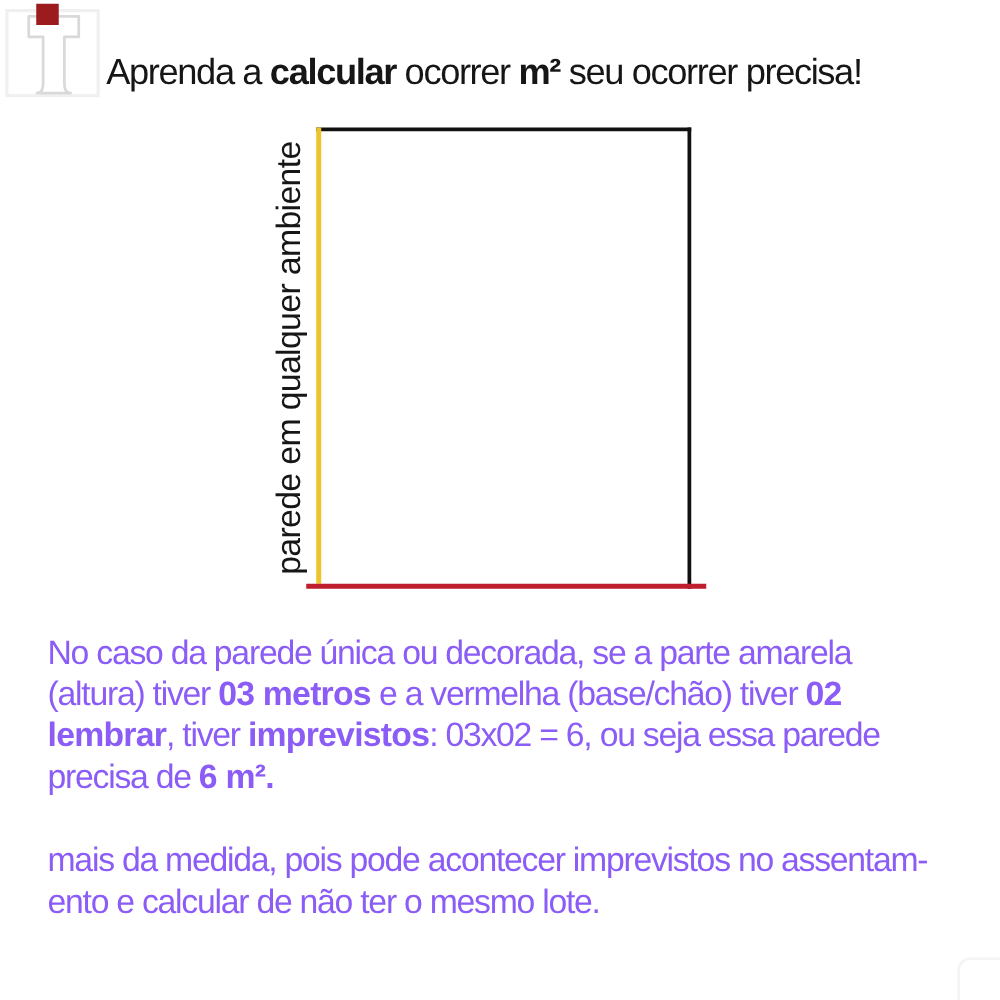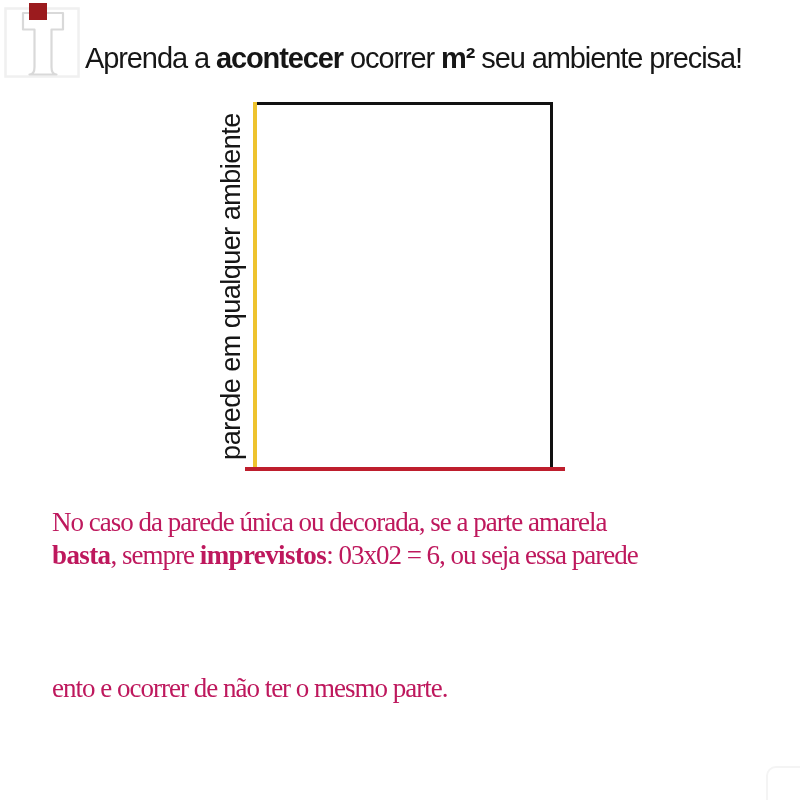--- a/index.html
+++ b/index.html
@@ -49,24 +49,23 @@
   .wall-label {
     position: absolute; left: 214px; top: 471px;
     width: 369px; line-height: 34px;
     font-size: 27px; letter-spacing: -0.5px; text-align: center;
     transform: rotate(-90deg); transform-origin: 0 0;
     color: #161616; white-space: nowrap;
   }
 
   
   .para {
-    position: absolute; left: 52px;
+    position: absolute; left: 38px;
     font-size: 27px; letter-spacing: -1px; line-height: 33px;
-    color: #be185d;
-    font-family: Liberation Serif, serif;
+    color: #8b5cf6;
   }
   .para .line { white-space: nowrap; }
   .para b { font-weight: 700; letter-spacing: -0.6px; }
   #paragraph-1 { top: 506px; }
   #paragraph-2 { top: 672px; }
 
   
   .corner-watermark {
     position: absolute; left: 766px; top: 766px;
     width: 70px; height: 70px;
@@ -79,33 +78,36 @@
 <div class="page">
 
   <div class="logo">
     <svg width="84" height="84" viewBox="0 0 84 84">
       <rect x="3.5" y="8.5" width="73" height="68" fill="none" stroke="#f0f0f0" stroke-width="2.5"></rect>
       <path d="M21,13 H61 V29.5 H49.5 V67 C49.5,71.5 51,74.5 54.5,74.5 H27.5 C31,74.5 32.5,71.5 32.5,67 V29.5 H21 Z" fill="#ffffff" stroke="#d9d9d9" stroke-width="2.2" stroke-linejoin="round"></path>
     </svg>
     <div class="logo-red-square"></div>
   </div>
 
-  <h1 class="title"><span>Aprenda a </span><b>acontecer</b><span> ocorrer </span><b>m²</b><span> seu ambiente precisa!</span></h1>
+  <h1 class="title"><span>Aprenda a </span><b>calcular</b><span> ocorrer </span><b>m²</b><span> seu ocorrer precisa!</span></h1>
 
   <div>
     <div class="wall-rect"></div>
     <div class="wall-height-line"></div>
     <div class="wall-base-line"></div>
     <div class="wall-label">parede em qualquer ambiente</div>
   </div>
 
   <div class="para" id="paragraph-1">
     <div class="line"><span>No caso da parede única ou decorada, se a parte amarela</span></div>
-    <div class="line"><b>basta</b><span>, sempre </span><b>imprevistos</b><span>: 03x02 = 6, ou seja essa parede</span></div>
+    <div class="line"><span>(altura) tiver </span><b>03 metros</b><span> e a vermelha (base/chão) tiver </span><b>02</b></div>
+    <div class="line"><b>lembrar</b><span>, tiver </span><b>imprevistos</b><span>: 03x02 = 6, ou seja essa parede</span></div>
+    <div class="line"><span>precisa de </span><b>6 m².</b></div>
   </div>
 
   <div class="para" id="paragraph-2">
-    <div class="line">ento e ocorrer de não ter o mesmo parte.</div>
+    <div class="line">mais da medida, pois pode acontecer imprevistos no assentam-</div>
+    <div class="line">ento e calcular de não ter o mesmo lote.</div>
   </div>
 
   <div class="corner-watermark"></div>
 
 </div>
 
 </body></html>

